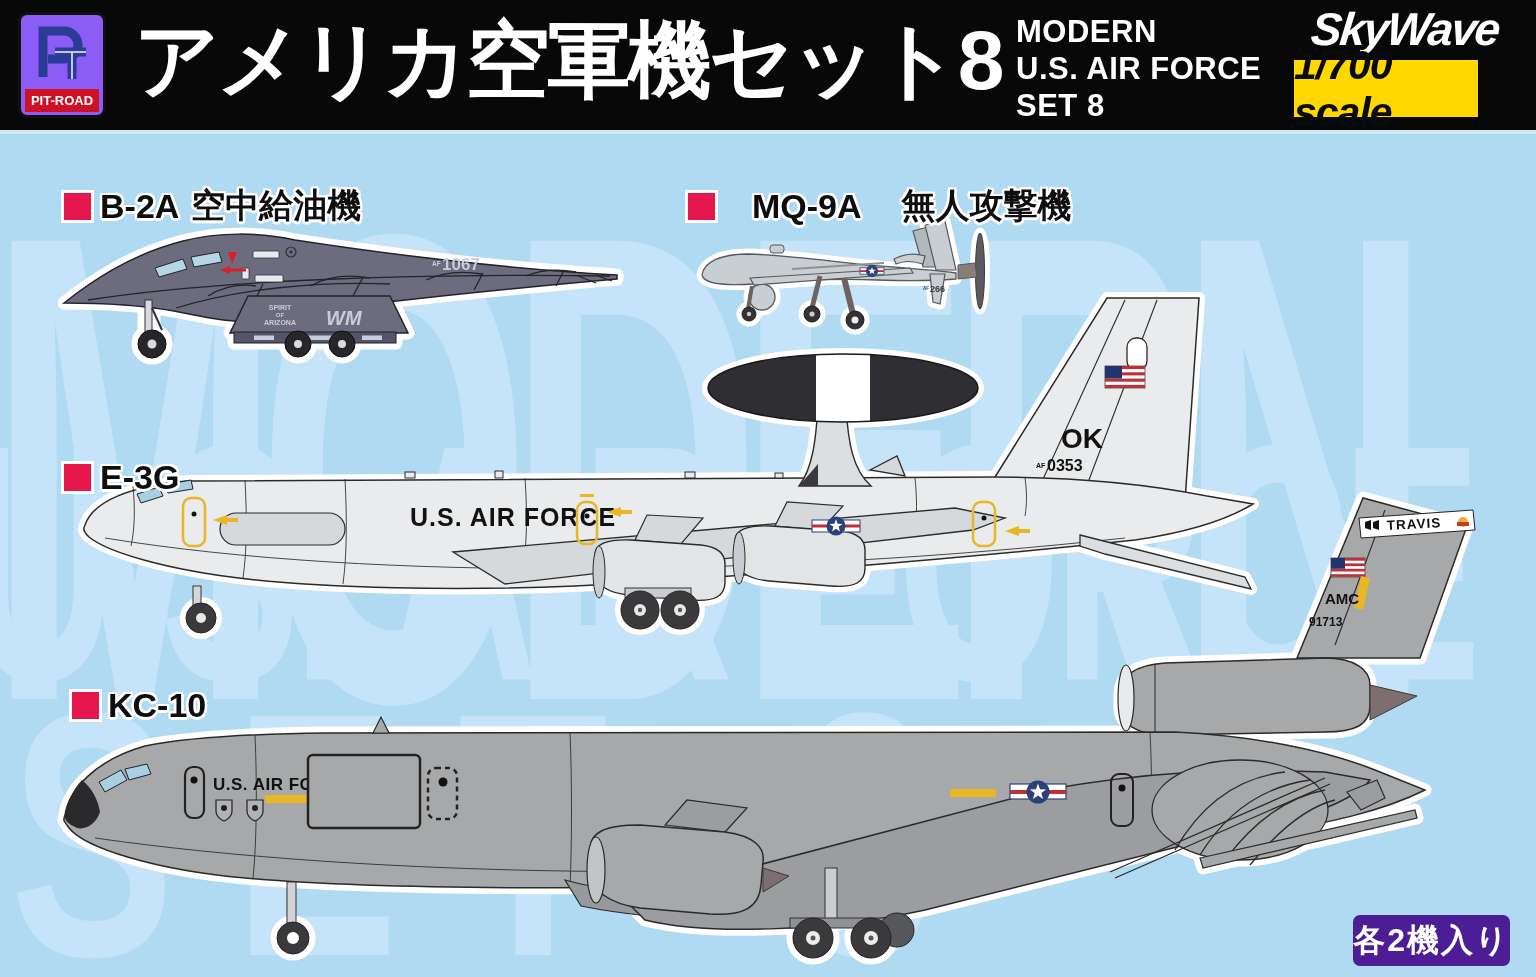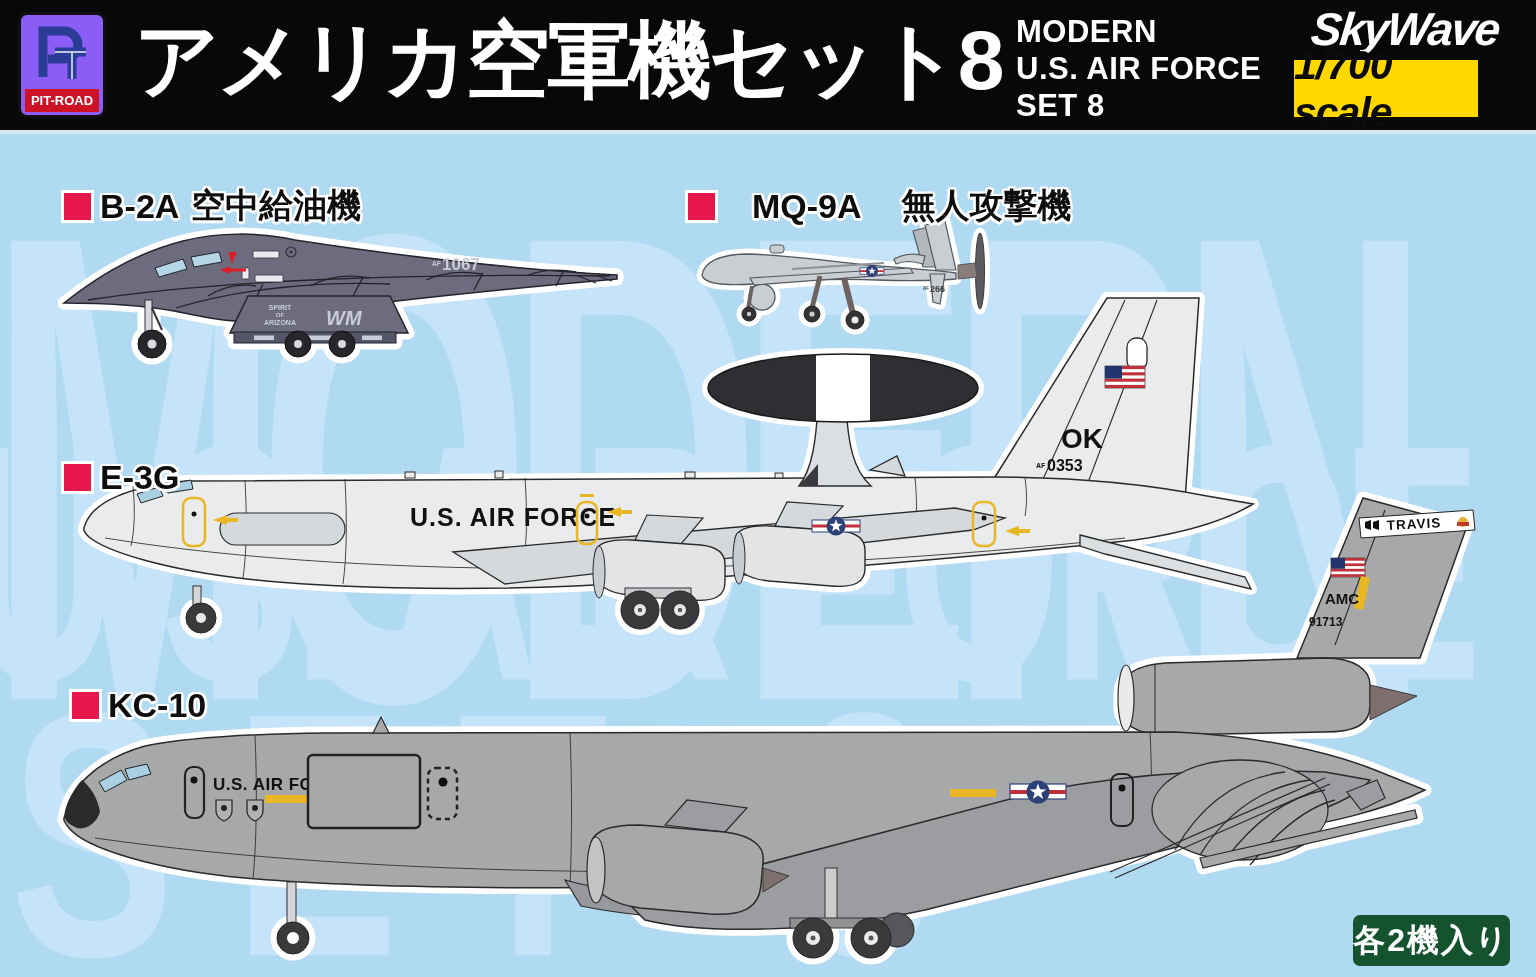--- a/index.html
+++ b/index.html
@@ -34,21 +34,21 @@
             font-weight:800;font-size:34px;color:#0e0e0e;white-space:nowrap;
             text-shadow:2.5px 0 0 #fff,-2.5px 0 0 #fff,0 2.5px 0 #fff,0 -2.5px 0 #fff,
                         2px 2px 0 #fff,-2px -2px 0 #fff,2px -2px 0 #fff,-2px 2px 0 #fff;}
   .bullet{width:27px;height:27px;background:#e5174d;margin-right:9px;flex:none;
           box-shadow:0 0 0 3px #fff;}
   .ac-label .code{margin-right:12px;}
   
   .ac{position:absolute;z-index:2;}
   svg text{font-family:"Liberation Sans",sans-serif;}
   
-  .count-badge{position:absolute;left:1353px;top:915px;width:157px;height:51px;background:#14532d;
+  .count-badge{position:absolute;left:1353px;top:915px;width:157px;height:51px;background:#4c1d95;
                border-radius:7px;z-index:5;display:flex;align-items:center;justify-content:center;
                color:#fff;font-weight:800;font-size:32px;letter-spacing:2px;}
 </style>
 </head>
 <body>
 
 <div class="wm wm1">MODERN</div>
 <div class="wm wm2">U.S. AIR FORCE</div>
 <div class="wm wm3">SET 8</div>
 

